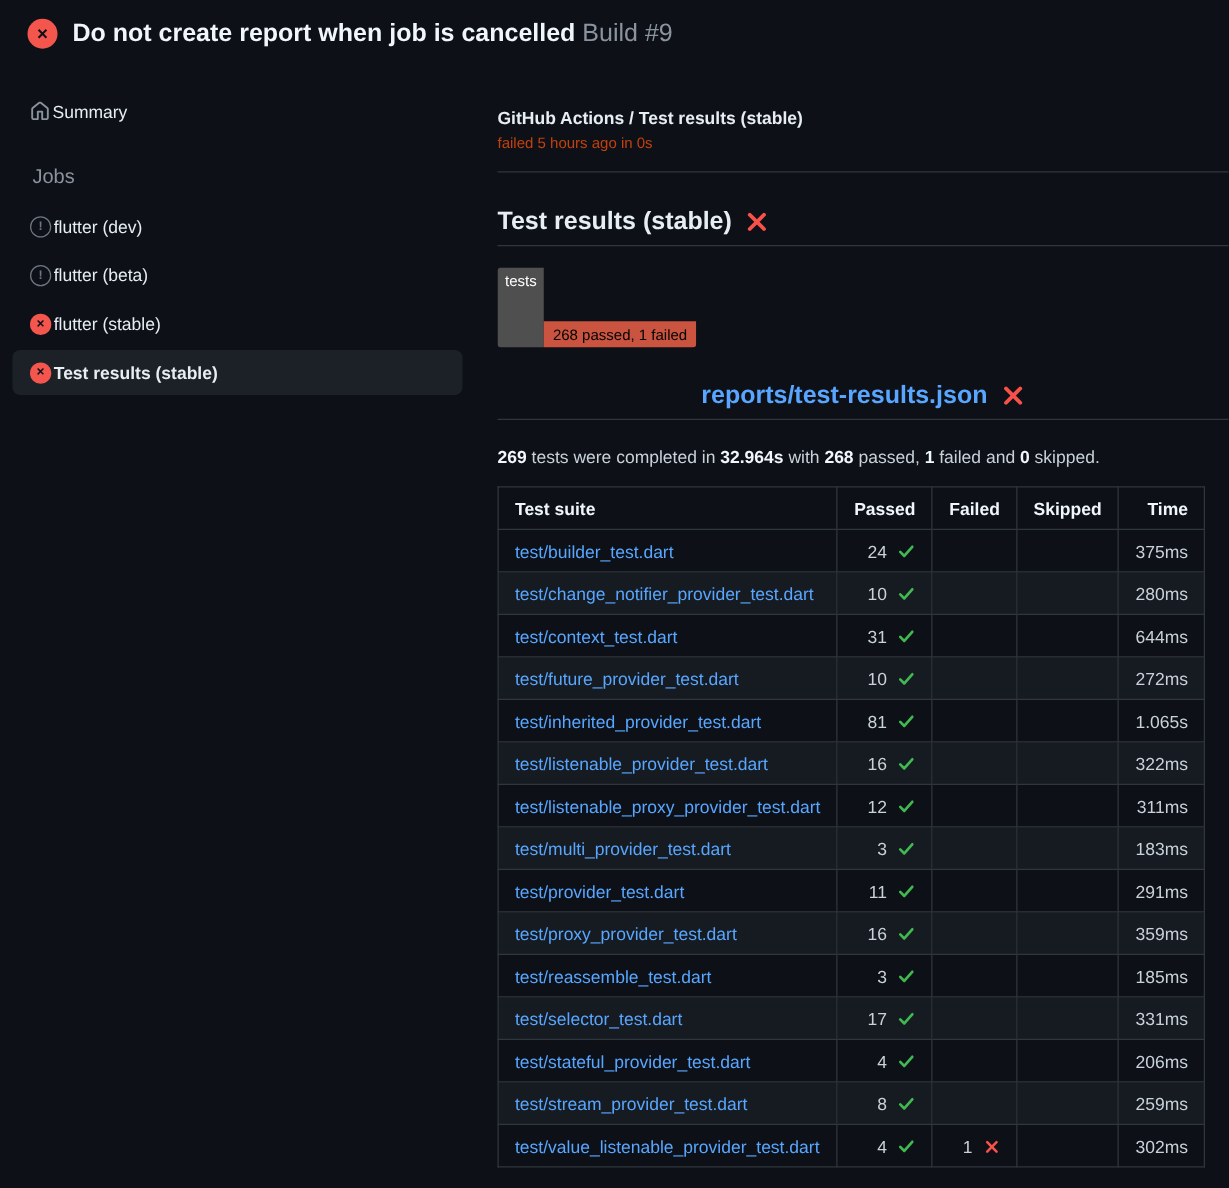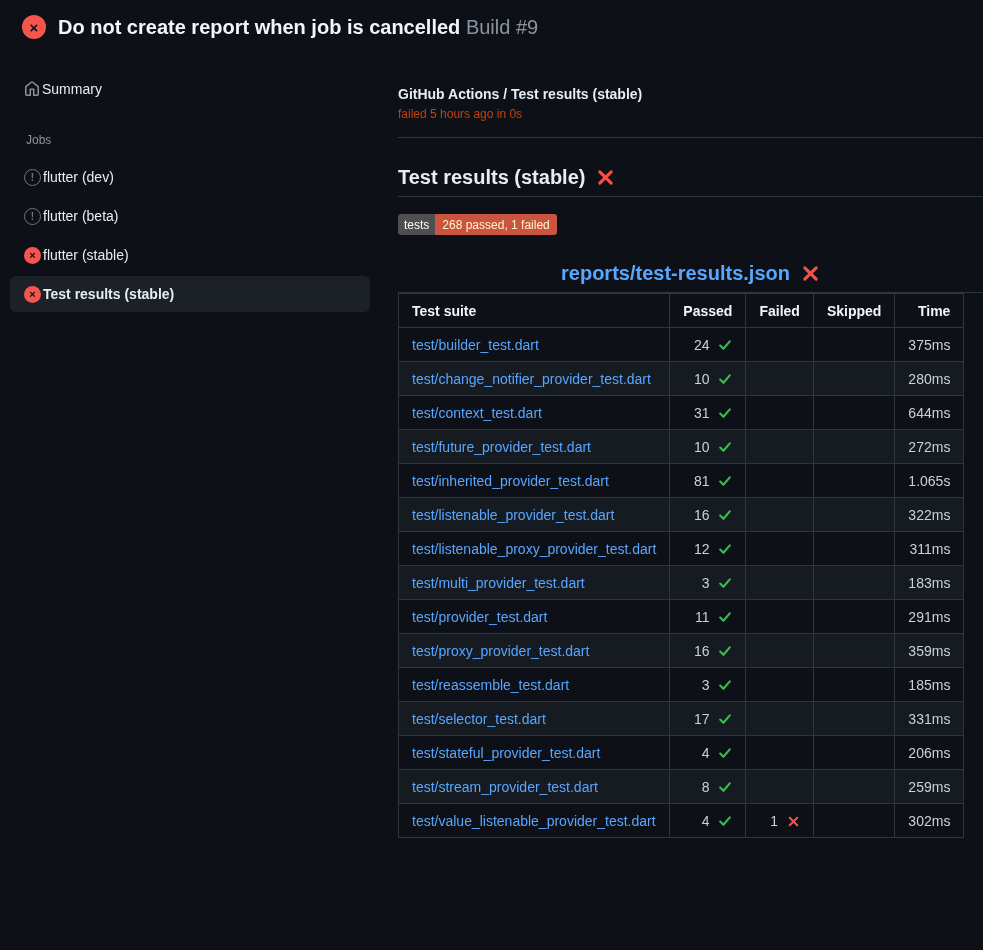--- a/index.html
+++ b/index.html
@@ -36,21 +36,21 @@
 
   
   .layout { display: flex; align-items: flex-start; }
   .sidebar { width: 390px; flex: 0 0 390px; padding: 22px 20px 0 10px; }
   .side-row {
     height: 36px; display: flex; align-items: center; gap: 2px;
     padding: 0 14px; border-radius: 6px; color: #e6edf3; font-size: 14px;
     margin-bottom: 3px; cursor: pointer;
   }
   .side-row.selected { background: #1c2128; font-weight: 700; }
-  .jobs-label { color: #8b949e; font-size: 12px; margin: 26px 0 12px 16px; }
+  .jobs-label { color: #8b949e; font-size: 16px; margin: 26px 0 12px 16px; }
   .home-icon { flex: 0 0 auto; display: flex; }
 
   
   .main { flex: 1 1 auto; padding: 37px 0 0 8px; }
   .crumb { font-weight: 700; font-size: 14px; color: #e6edf3; }
   .status-line { font-size: 12px; color: #c2410c; margin-top: 5px; }
   .divider { border: 0; border-top: 1px solid #30363d; margin: 16px 0 0 0; }
 
   h2.section-h {
     display: flex; align-items: center; gap: 11px;
@@ -60,21 +60,21 @@
   }
   h2.section-h.report-h { color: #58a6ff; margin-top: 27px; justify-content: center; }
   h2.section-h .h-link { color: #58a6ff; text-decoration: none; cursor: pointer; }
   .x-mark { display: flex; flex: 0 0 auto; }
 
   .badge {
     display: inline-flex; margin-top: 17px; border-radius: 3px; overflow: hidden;
     font-size: 12px; line-height: 1;
   }
   .badge-label { background: #4f4f4f; color: #ffffff; padding: 5px 6px 4px; text-align: center; }
-  .badge-value { background: #cb5440; color: #fef9c3; padding: 5px 7px 4px; }
+  .badge-value { background: #cb5440; color: #000000; padding: 5px 7px 4px; margin-top: 43px; }
 
   .summary-line { margin: 21px 0 16px 0; color: #c9d1d9; font-size: 14px; }
   .summary-line b { color: #f0f6fc; }
 
   
   table.results {
     border-collapse: collapse; font-size: 14px; table-layout: fixed;
   }
   .results th, .results td {
     border: 1px solid #30363d;
@@ -153,20 +153,21 @@
 
     <h2 class="section-h report-h">
       <a class="h-link">reports/test-results.json</a>
       <span class="x-mark">
         <svg width="19" height="19" viewBox="0 0 16 16">
             <path d="M3.2 3.2 12.8 12.8 M12.8 3.2 3.2 12.8" stroke="#f85149" stroke-width="2.6" stroke-linecap="round" fill="none"></path>
           </svg>
       </span>
     </h2>
 
+    <p class="summary-line" id="summary-line"><b>269</b><span> tests were completed in </span><b>32.964s</b><span> with </span><b>268</b><span> passed, </span><b>1</b><span> failed and </span><b>0</b><span> skipped.</span></p>
 
     <table class="results">
       <colgroup>
         <col style="width:271px">
           <col style="width:71px">
           <col style="width:67px">
           <col style="width:81px">
           <col style="width:64px">
       </colgroup>
       <thead>

